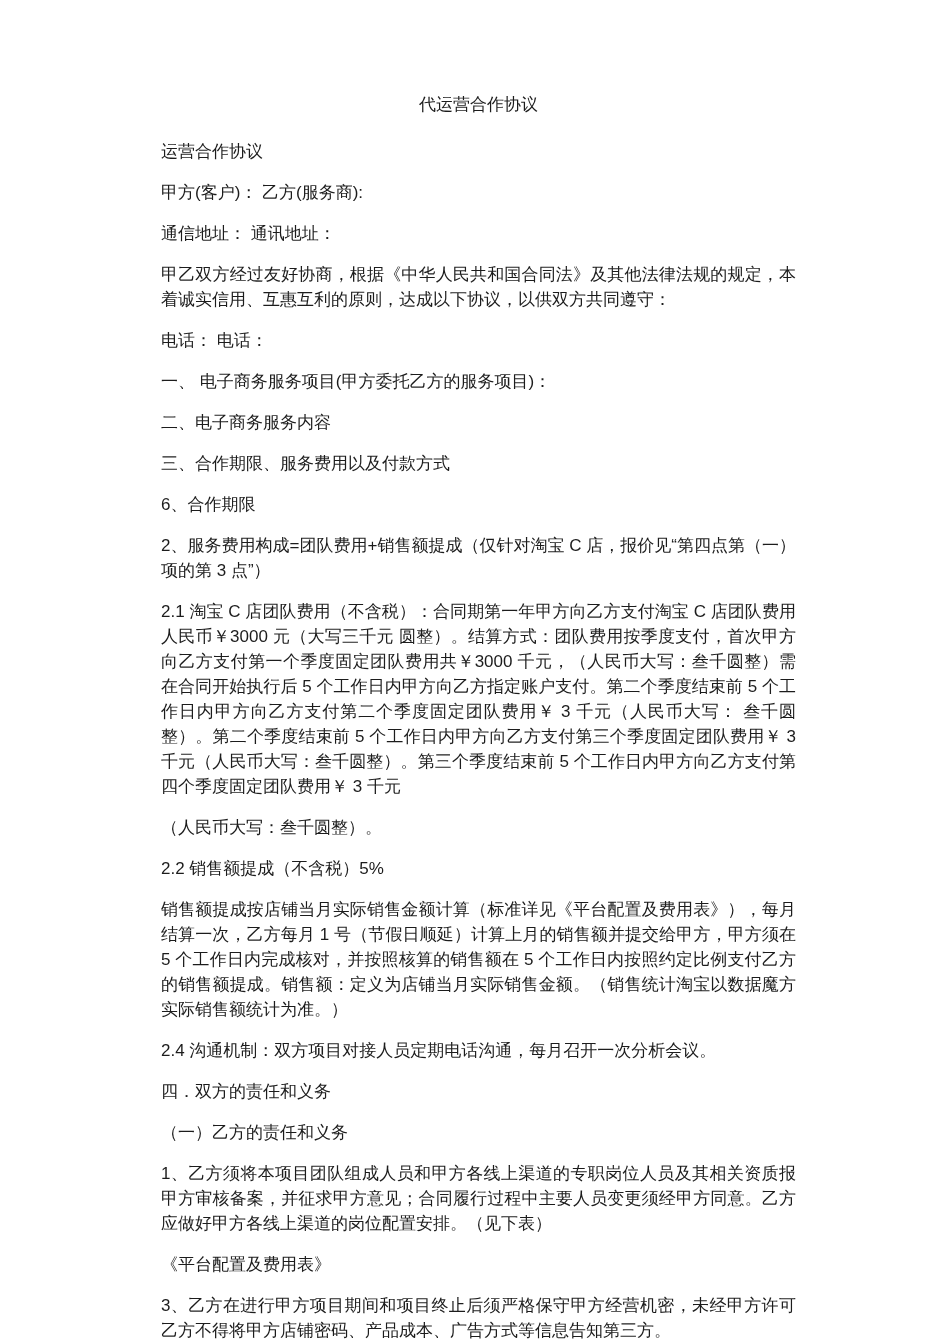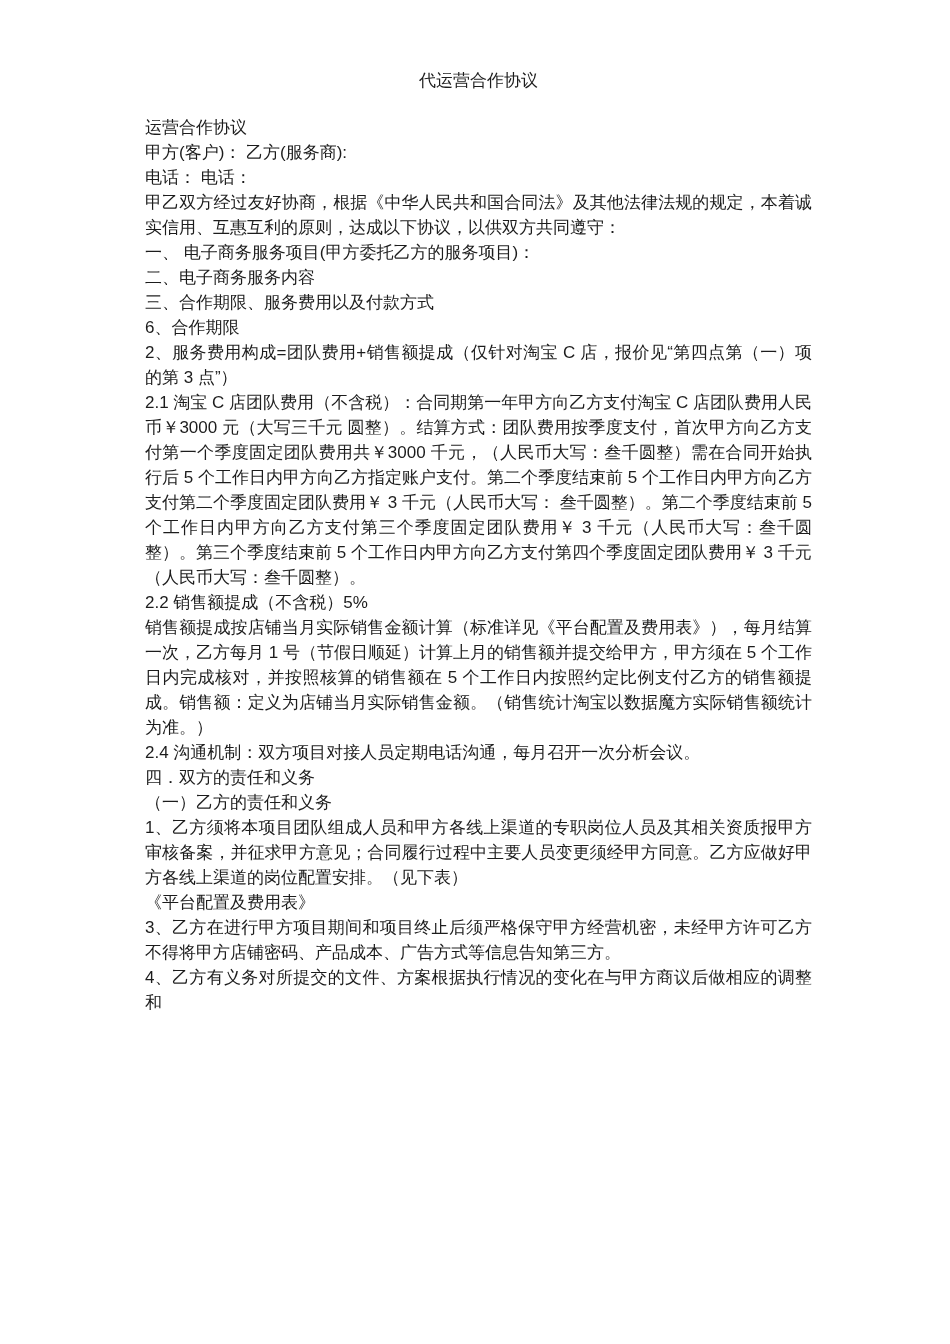--- a/index.html
+++ b/index.html
@@ -6,49 +6,50 @@
     margin: 0;
     padding: 0;
     background: #ffffff;
   }
   .page {
     position: relative;
     width: 950px;
     height: 1344px;
     background: #ffffff;
     box-sizing: border-box;
-    padding: 68px 138px 0 145px;
+    padding: 92px 138px 0 145px;
     font-family: "Liberation Sans", "DejaVu Sans", sans-serif;
     font-size: 17px;
     line-height: 25px;
     color: #1c1c1c;
   }
   .doc-title {
     font-size: 17px;
     font-weight: normal;
     text-align: center;
     margin: 0 0 22px 0;
   }
   .doc-body p {
-    margin: 0;
+    margin: 16px;
     padding: 0;
     text-align: justify;
     word-break: break-all;
   }
 </style>
 </head>
 <body>
 
 <div class="page">
   <h1 class="doc-title">代运营合作协议</h1>
   <div class="doc-body">
     <p>运营合作协议</p>
     <p>甲方(客户)：  乙方(服务商):</p>
+    <p>通信地址：  通讯地址：</p>
+    <p>甲乙双方经过友好协商，根据《中华人民共和国合同法》及其他法律法规的规定，本着诚实信用、互惠互利的原则，达成以下协议，以供双方共同遵守：</p>
     <p>电话：  电话：</p>
-    <p>甲乙双方经过友好协商，根据《中华人民共和国合同法》及其他法律法规的规定，本着诚实信用、互惠互利的原则，达成以下协议，以供双方共同遵守：</p>
     <p>一、 电子商务服务项目(甲方委托乙方的服务项目)：</p>
     <p>二、电子商务服务内容</p>
     <p>三、合作期限、服务费用以及付款方式</p>
     <p>6、合作期限</p>
     <p>2、服务费用构成=团队费用+销售额提成（仅针对淘宝 C 店，报价见“第四点第（一）项的第 3 点”）</p>
     <p>2.1 淘宝 C 店团队费用（不含税）：合同期第一年甲方向乙方支付淘宝 C 店团队费用人民币￥3000 元（大写三千元 圆整）。结算方式：团队费用按季度支付，首次甲方向乙方支付第一个季度固定团队费用共￥3000 千元，（人民币大写：叁千圆整）需在合同开始执行后 5 个工作日内甲方向乙方指定账户支付。第二个季度结束前 5 个工作日内甲方向乙方支付第二个季度固定团队费用￥  3 千元（人民币大写：  叁千圆整）。第二个季度结束前 5 个工作日内甲方向乙方支付第三个季度固定团队费用￥  3 千元（人民币大写：叁千圆整）。第三个季度结束前 5 个工作日内甲方向乙方支付第四个季度固定团队费用￥  3 千元</p>
     <p>（人民币大写：叁千圆整）。</p>
     <p>2.2 销售额提成（不含税）5%</p>
     <p>销售额提成按店铺当月实际销售金额计算（标准详见《平台配置及费用表》），每月结算一次，乙方每月 1 号（节假日顺延）计算上月的销售额并提交给甲方，甲方须在 5 个工作日内完成核对，并按照核算的销售额在 5 个工作日内按照约定比例支付乙方的销售额提成。销售额：定义为店铺当月实际销售金额。（销售统计淘宝以数据魔方实际销售额统计为准。）</p>
     <p>2.4 沟通机制：双方项目对接人员定期电话沟通，每月召开一次分析会议。</p>

